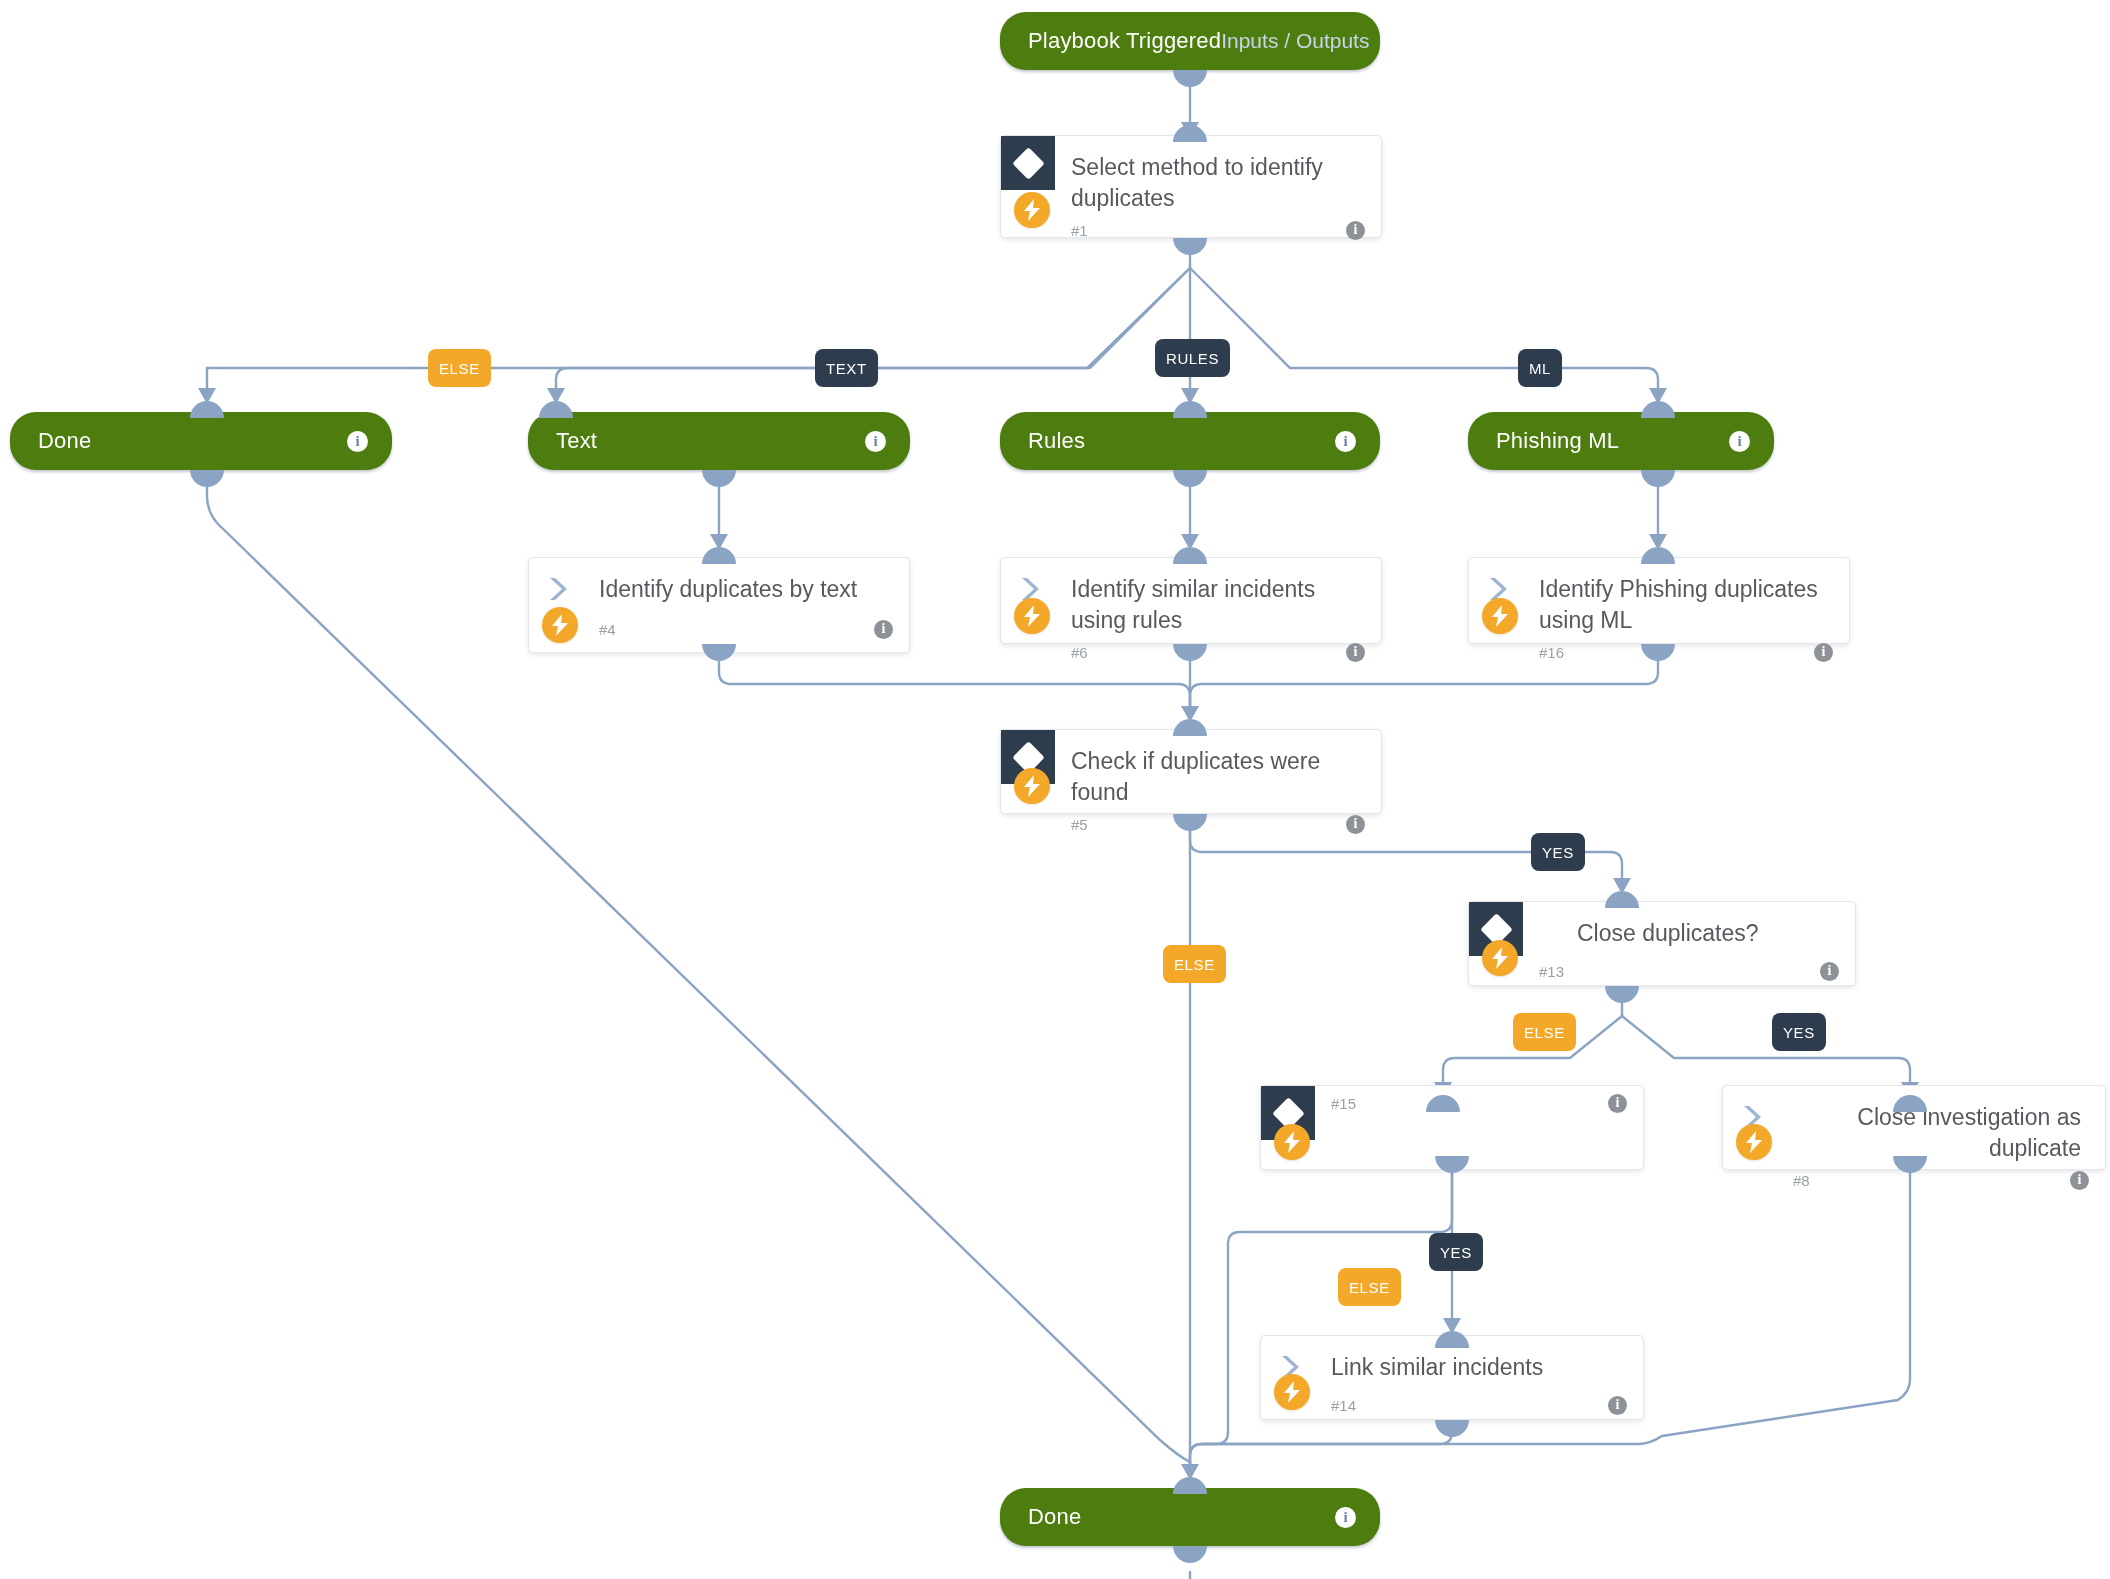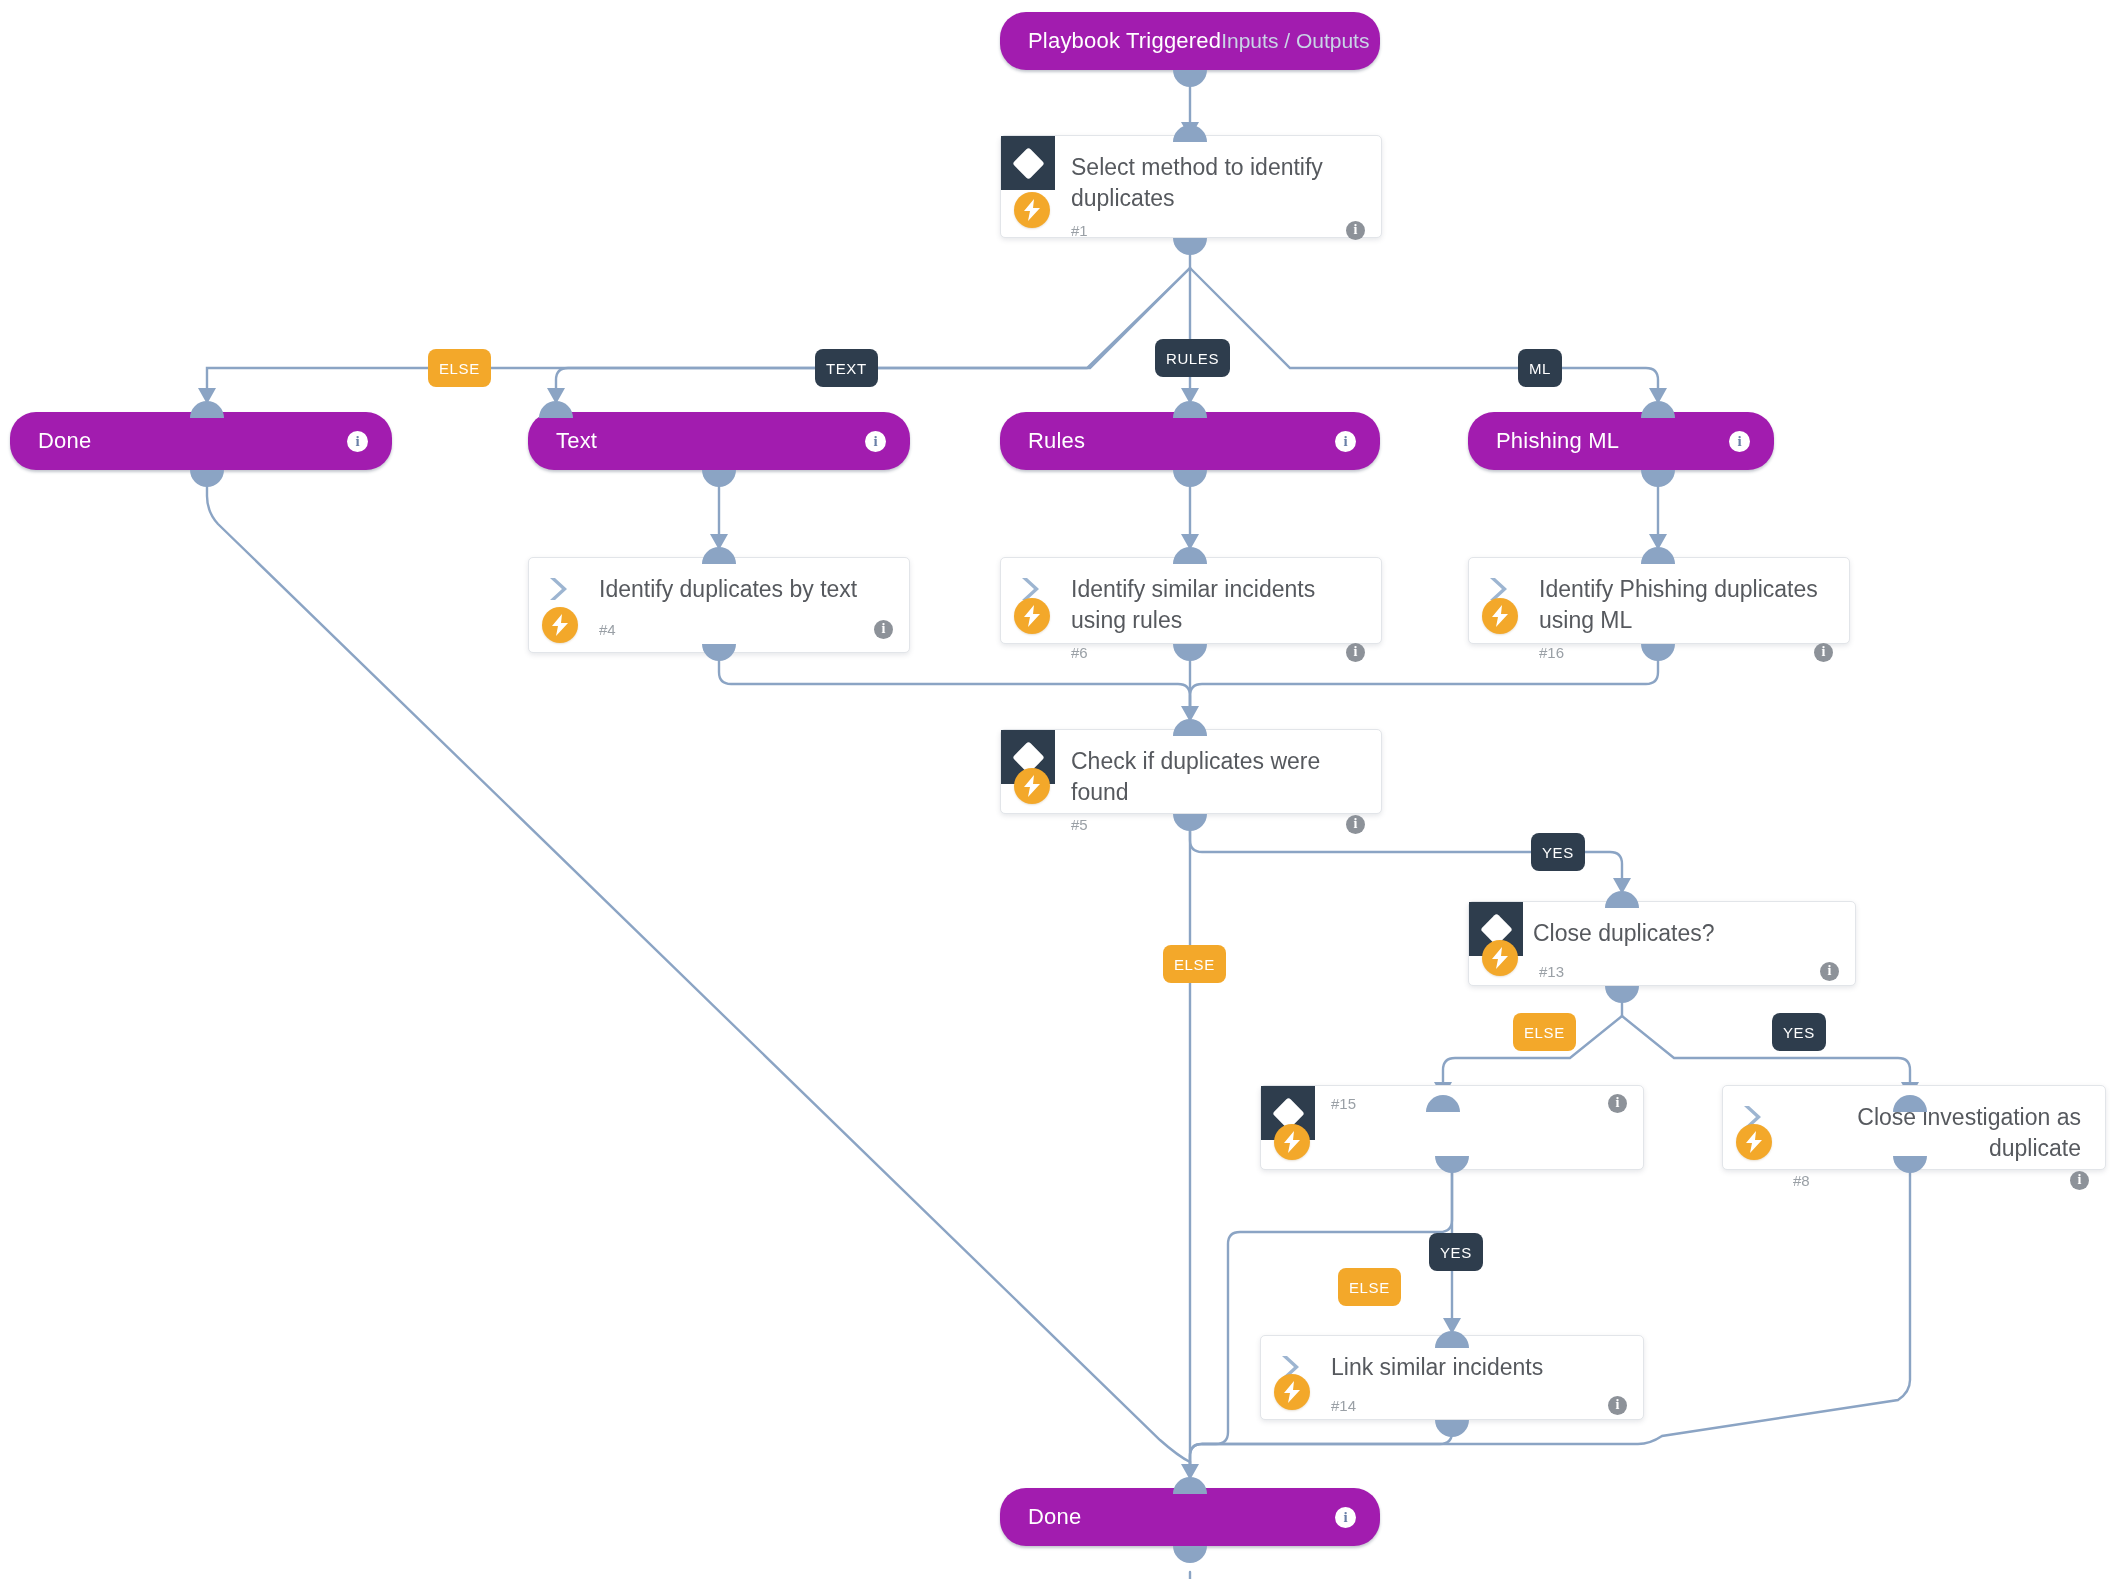--- a/index.html
+++ b/index.html
@@ -18,21 +18,21 @@
     position:absolute;
     left:0; top:0;
     width:2110px; height:1579px;
     pointer-events:none;
   }
 
   
   .pill{
     position:absolute;
     box-sizing:border-box;
-    background:#a21caf;
+    background:#4d7c0f;
     border-radius:26px;
     box-shadow:0 2px 3px rgba(40,55,80,0.28);
     display:flex;
     align-items:center;
     z-index:4;
   }
   .pill .pill-title{
     color:#ffffff;
     font-size:22px;
     margin-left:28px;
@@ -376,21 +376,21 @@
       <span class="info grey">i</span>
     </div>
   </div>
   <div class="port out" style="left:1173px; top:814px;"></div>
 
   <div class="port in" style="left:1605px; top:891px;"></div>
   <div class="card" style="left:1468px; top:901px; width:388px; height:85px;">
     <div class="t-cond">
         <span class="dia"></span>
       </div>
-    <div class="card-top" style="padding-left:48px; min-height:38px;">
+    <div class="card-top" style="padding-left:48px; min-height:38px;margin-left:44px;">
       <div class="card-title">Close duplicates?</div>
     </div>
     <div class="bolt">
       <svg width="18" height="22" viewBox="0 0 18 22">
           <polygon points="11,0 1,12 7,12 5,22 17,9 10,9" fill="#ffffff"></polygon>
         </svg>
     </div>
     <div class="card-bottom">
       <span class="tasknum">#13</span>
       <span class="info grey">i</span>

